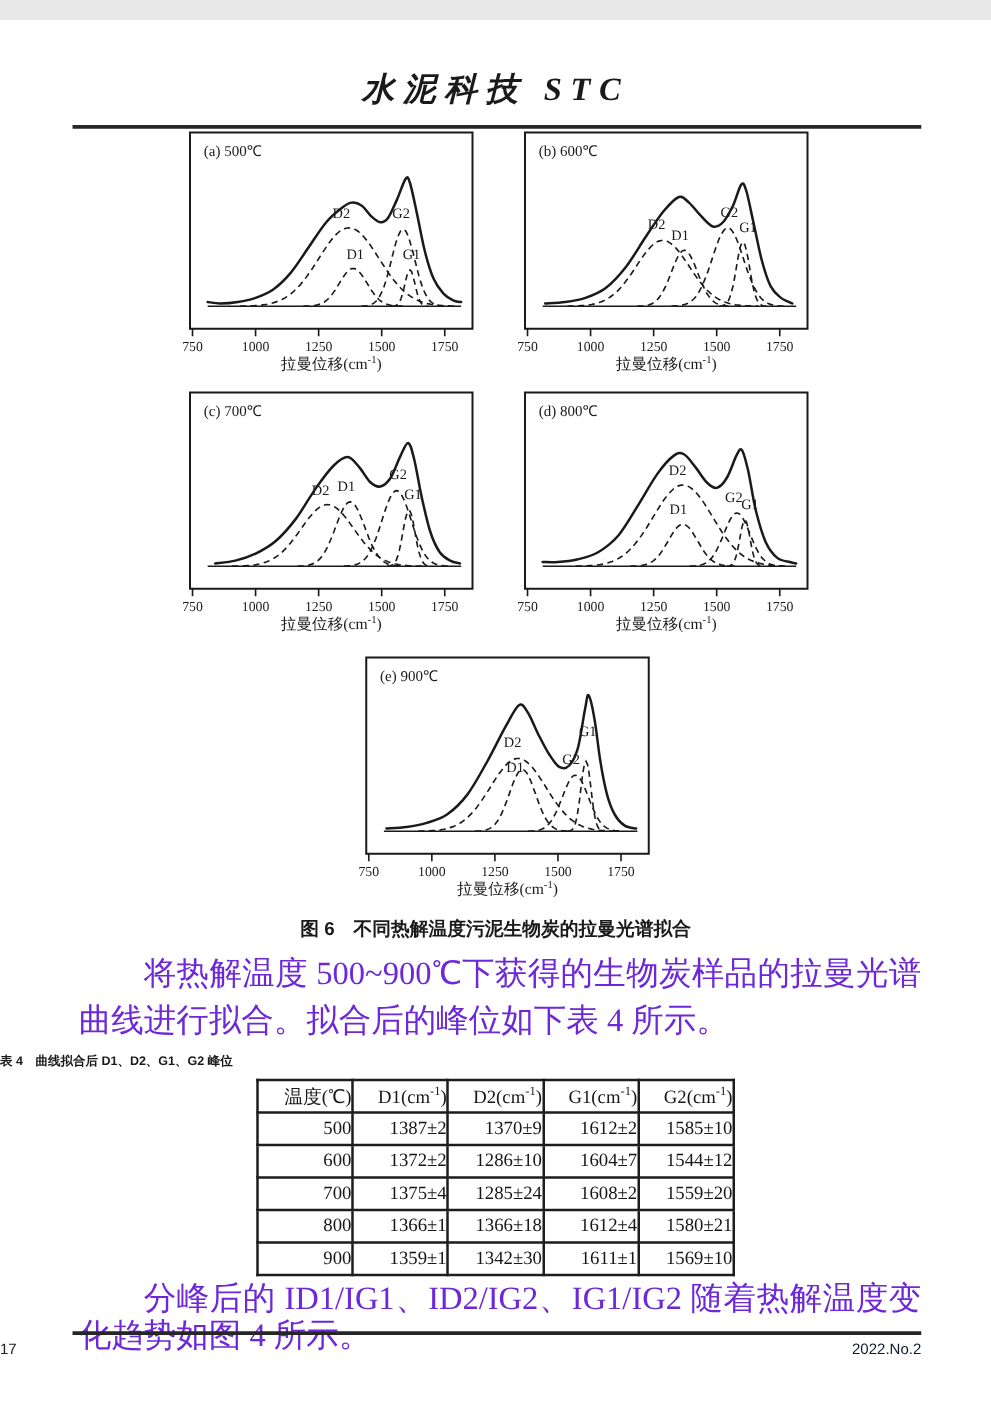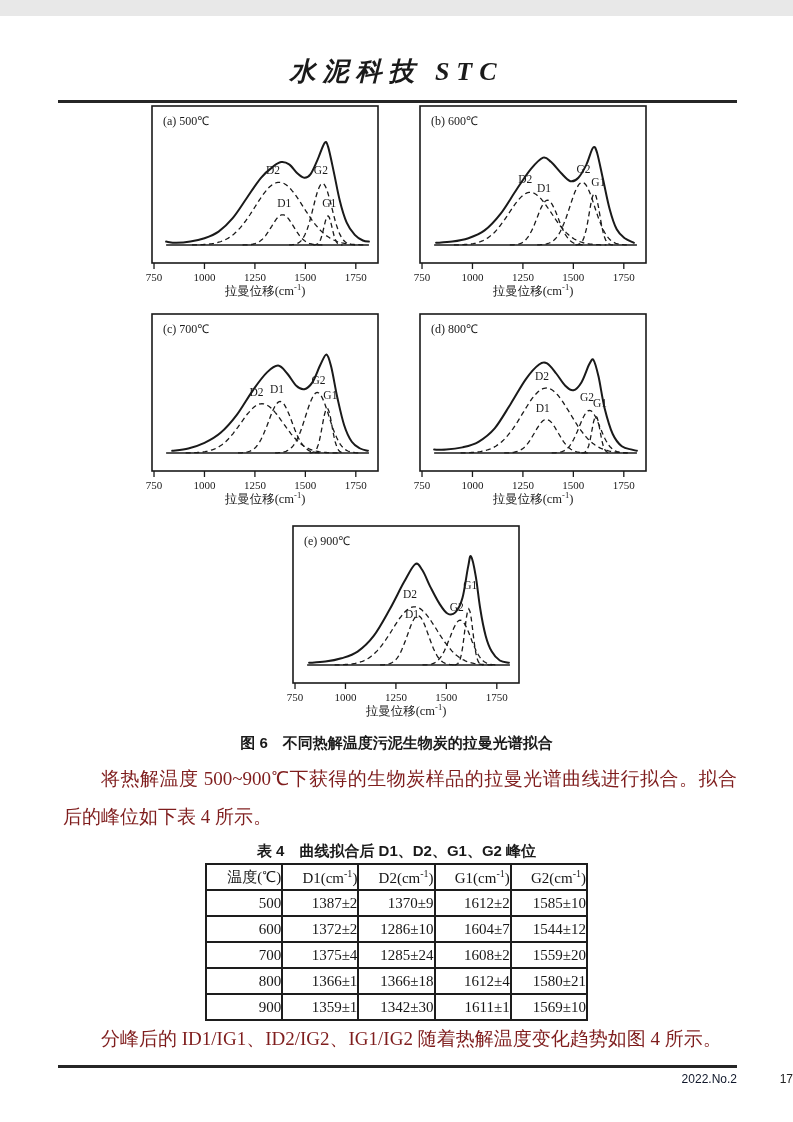--- a/index.html
+++ b/index.html
@@ -14,41 +14,41 @@
   .rule{position:absolute;left:58px;width:679px;height:3px;background:#262626;}
   .rule.top{top:84px;}
   .rule.bottom{top:1049px;height:3px;}
   .chart{position:absolute;width:240px;height:196px;}
   .chart svg{display:block;}
   .fig-caption{
     position:absolute;top:718px;left:0;width:100%;text-align:center;
     font-weight:bold;font-size:15px;font-family:"Liberation Sans", sans-serif;
   }
   .para{
-    position:absolute;left:63px;width:674px;font-size:19px;line-height:38px;
-    text-indent:2em;text-align:justify;color:#7f1d1d;
+    position:absolute;left:63px;width:674px;font-size:26px;line-height:38px;
+    text-indent:2em;text-align:justify;color:#6d28d9;
   }
   .para.p1{top:744px;}
   .para.p2{top:1008px;line-height:30px;}
   .table-title{
-    position:absolute;top:826px;left:0;width:100%;text-align:center;
-    font-weight:bold;font-size:15px;font-family:"Liberation Sans", sans-serif;
+    position:absolute;top:826px;left:0;width:100%;text-align:left;
+    font-weight:bold;font-size:10px;font-family:"Liberation Sans", sans-serif;
   }
   .table-wrap{position:absolute;top:847px;left:205px;width:383px;}
   table.peaks{
     border-collapse:collapse;width:100%;table-layout:fixed;
     font-size:15px;color:#161616;
   }
   table.peaks th, table.peaks td{
     border:2px solid #1d1d1d;text-align:right;font-weight:normal;
     height:24px;padding:0;
   }
   table.peaks sup{font-size:10px;}
   .footer-page{
-    position:absolute;top:1056px;left:0;width:100%;text-align:right;
+    position:absolute;top:1056px;left:0;width:100%;text-align:left;
     font-size:12px;font-family:"Liberation Sans", sans-serif;color:#222;
   }
   .footer-issue{
     position:absolute;top:1056px;right:56px;font-size:12px;
     font-family:"Liberation Sans", sans-serif;color:#0f172a;
   }
 </style>
 </head>
 <body>
 

